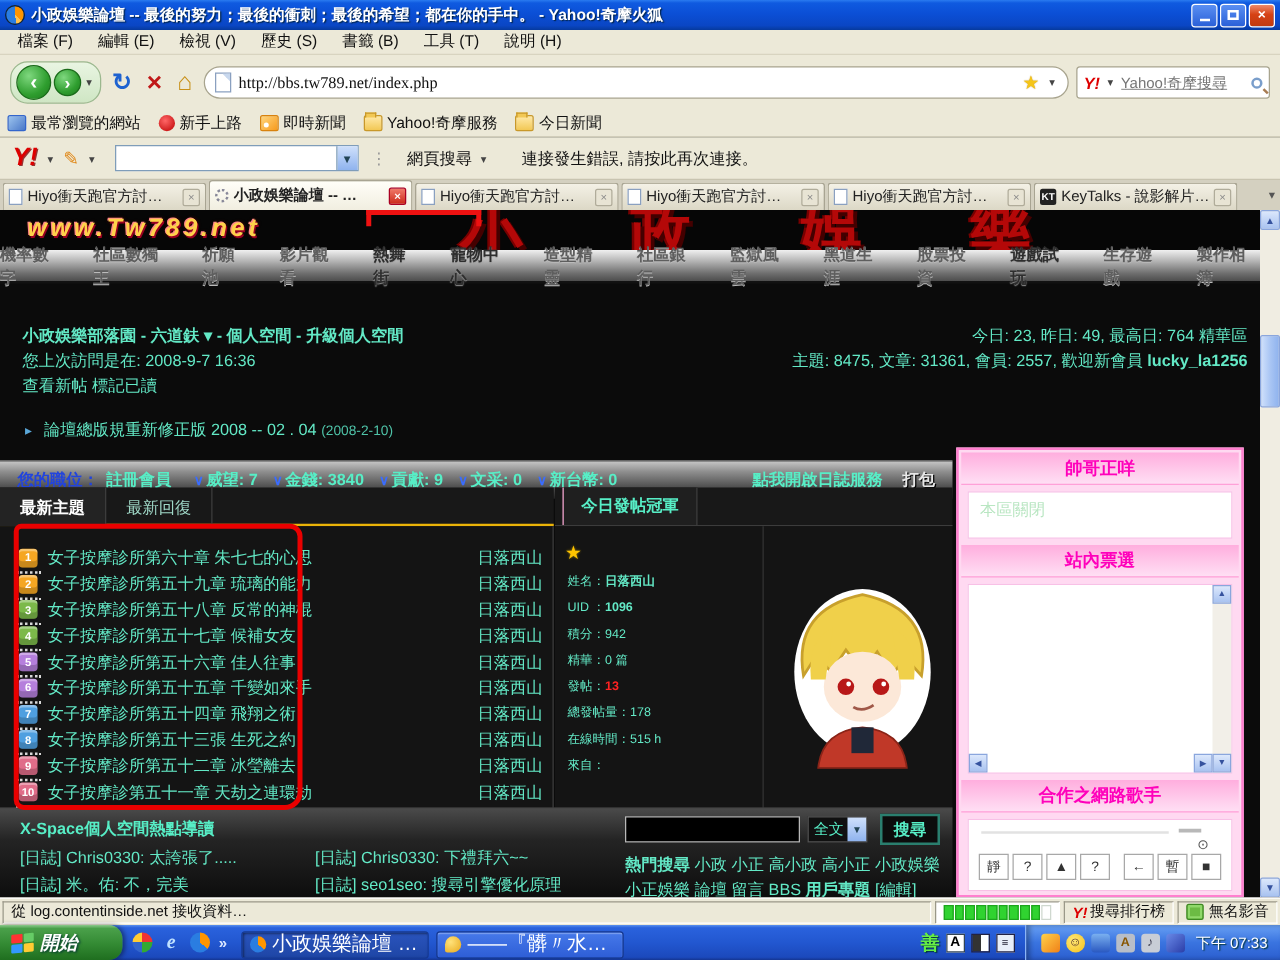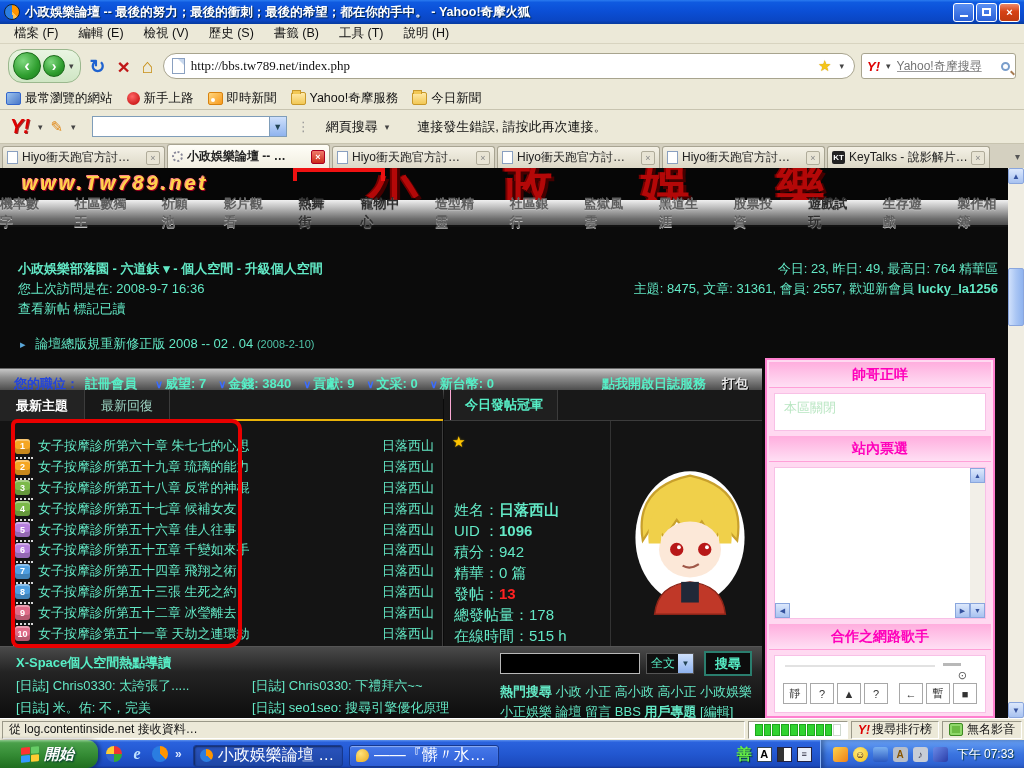--- a/index.html
+++ b/index.html
@@ -154,21 +154,21 @@
   .ttitle { color:#63e9c6; white-space:nowrap; overflow:hidden; }
   .tauthor { margin-left:auto; margin-right:8px; color:#63e9c6; flex:none; }
 
   .ctabrow { position:absolute; top:222px; left:444px; width:318px; height:31px; background:#181818;
     border-bottom:1px solid #3c3c3c; display:flex; align-items:stretch; }
   .ctab { margin-left:6px; padding:0 14px; line-height:30px; font-size:13px; font-weight:bold;
     color:#57eec6; background:#1f1f1f; border-left:1px solid #f9a8d4; border-right:1px solid #3c3c3c; }
 
   .champ { position:absolute; top:253px; left:444px; width:318px; height:225px; background:#141414; }
   .champ .gstar { position:absolute; left:8px; top:12px; color:#ffc400; font-size:15px; text-shadow:0 0 2px #a80; }
-  .fields { position:absolute; left:10px; top:34px; font-size:15px; line-height:21px; color:#63e9c6; white-space:nowrap;margin-top:44px; }
+  .fields { position:absolute; left:10px; top:34px; font-size:10px; line-height:21px; color:#63e9c6; white-space:nowrap; }
   .fields .bold { font-weight:bold; }
   .fields .red { color:#ff2222; font-weight:bold; }
   .champ .vdiv { position:absolute; left:166px; top:0; bottom:0; border-left:1px solid #333; }
   .avatarbox { position:absolute; left:181px; top:40px; width:130px; height:168px;
     display:flex; align-items:center; justify-content:center; }
 
   .sidebar { position:absolute; top:190px; left:765px; width:230px; height:360px; background:#ffd9f1;
     border:2px solid #ff80cf; }
   .stitle { margin:2px 2px 0; text-align:center; font-size:14px; font-weight:bold; color:#ff00bb;
     background:linear-gradient(180deg,#ffaede,#ffdff4); padding:4px 0 3px; border-bottom:1px solid #ffa0d8; }
@@ -229,21 +229,21 @@
   .ysmall { color:#d00; font-weight:bold; font-style:italic; font-size:12px; margin-right:2px; }
   .vidicon { width:14px; height:13px; background:#6cbb44; border:1px solid #3d8822; border-radius:2px;
     margin-right:4px; box-shadow:inset 0 0 0 2px #8fd86a; }
 
   
   .taskbar { position:absolute; top:740px; left:0; width:1024px; height:28px;
     background:linear-gradient(180deg,#5a90ee 0%,#2a62dd 8%,#2257d0 50%,#1b49bc 92%,#143592 100%);
     display:flex; align-items:center; }
   .startbtn { width:98px; height:28px; border-radius:0 11px 11px 0;
     background:linear-gradient(180deg,#8cc98c 0%,#4aa04a 10%,#338a33 55%,#1f6e1f 100%);
-    display:flex; align-items:center; padding-left:21px; gap:5px; box-shadow:2px 0 4px rgba(0,0,0,.45); flex:none; }
+    display:flex; align-items:center; padding-left:9px; gap:5px; box-shadow:2px 0 4px rgba(0,0,0,.45); flex:none; }
   .winflag { width:18px; height:15px; display:grid; grid-template-columns:1fr 1fr; grid-template-rows:1fr 1fr;
     gap:1px; transform:skewY(-6deg); }
   .winflag i { border-radius:1px; }
   .wf1{background:#f33;} .wf2{background:#6c6;} .wf3{background:#39f;} .wf4{background:#fc3;}
   .startlbl { color:#fff; font-weight:bold; font-style:italic; font-size:15px; text-shadow:1px 1px 2px #033; }
   .qlaunch { display:flex; align-items:center; gap:7px; padding:0 8px; flex:none; }
   .qli { width:16px; height:16px; border-radius:3px; }
   .qli.paint { background:conic-gradient(#e33 0 90deg,#3a3 90deg 180deg,#36c 180deg 270deg,#fc3 270deg 360deg); border-radius:50%; }
   .qli.ie { background:transparent; color:#bfe1ff; font-family:"Liberation Serif",serif; font-style:italic;
     font-weight:bold; font-size:16px; line-height:16px; text-align:center; }

